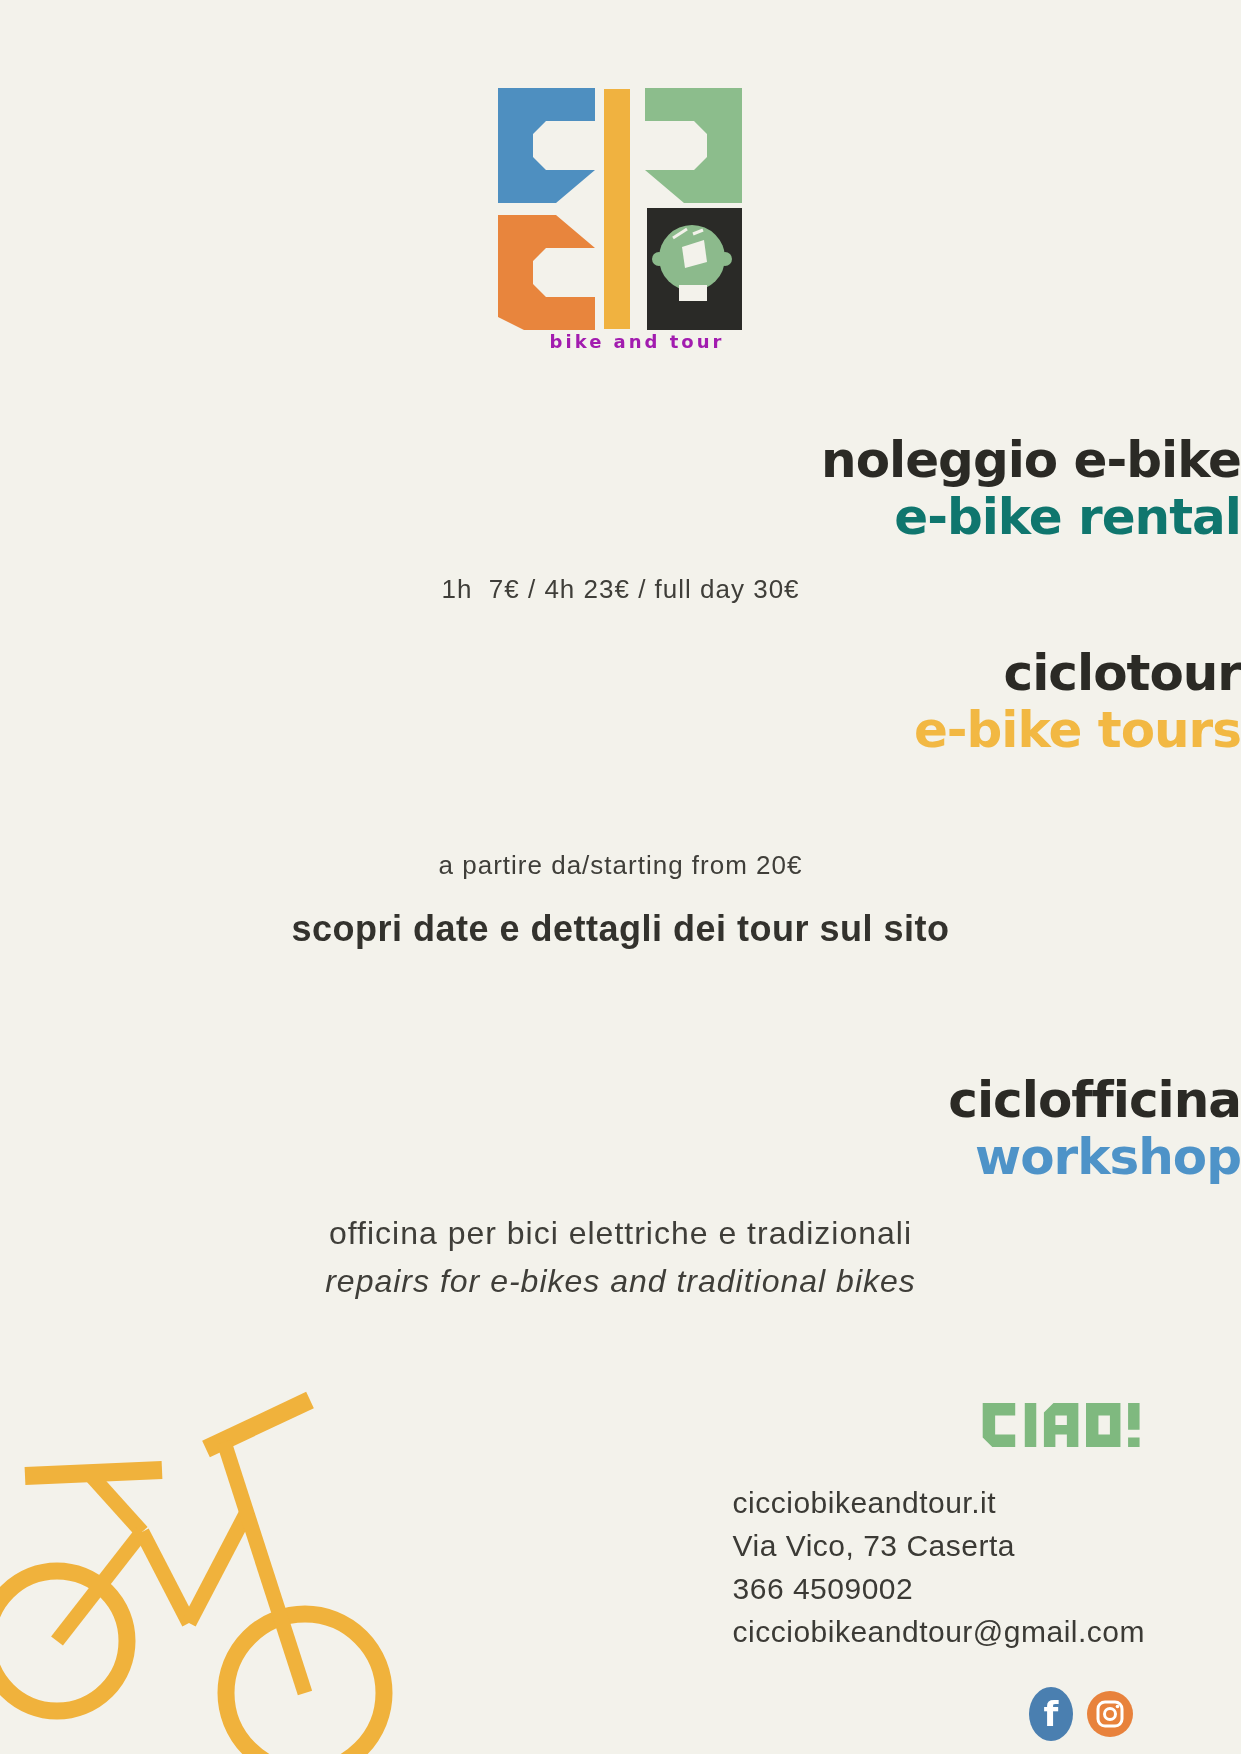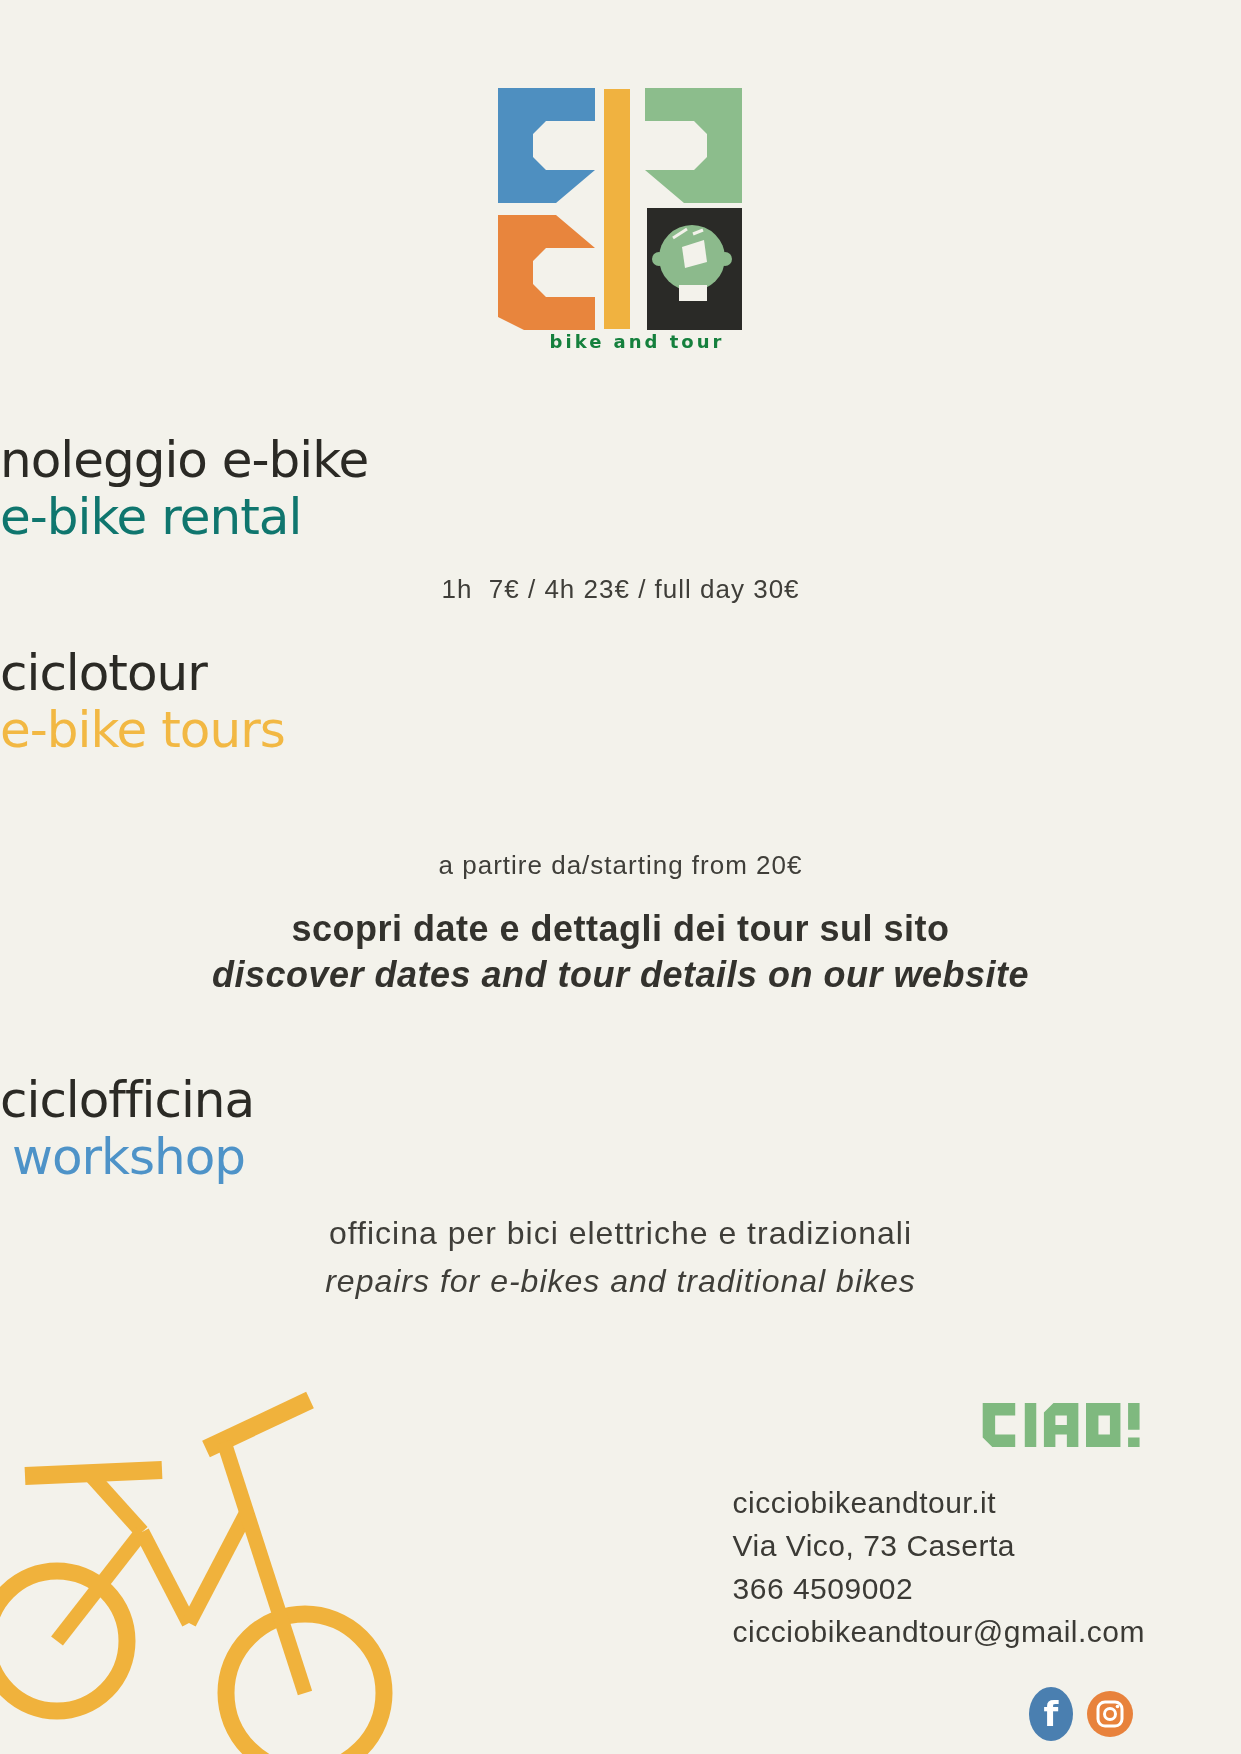--- a/index.html
+++ b/index.html
@@ -6,26 +6,26 @@
   .poster {
     position:relative; width:1241px; height:1754px; margin:0 auto;
     background:#F3F2EB; overflow:hidden;
     font-family:"Liberation Sans", sans-serif; color:#3F3E39;
   }
   
   .logo { position:absolute; left:496px; top:85px; width:250px; height:250px; }
   .tagline {
     position:absolute; left:0; right:0; top:331px; text-align:center;
     font-family:"DejaVu Sans", sans-serif; font-weight:700;
-    font-size:18px; letter-spacing:3px; color:#15803d;padding-left:33px;
+    font-size:18px; letter-spacing:3px; color:#a21caf;padding-left:33px;
   }
   
   .sec-title {
-    position:absolute; left:0; right:0; text-align:left;
-    font-family:"DejaVu Sans", sans-serif; font-weight:400;
+    position:absolute; left:0; right:0; text-align:right;
+    font-family:"DejaVu Sans", sans-serif; font-weight:700;
     font-size:50px; line-height:57px; letter-spacing:-1px; color:#2B2A25;
   }
   .t-green  { color:#0f766e; }
   .t-yellow { color:#F2B843; }
   .t-blue   { color:#4E93C8;padding-left:12px; }
   
   .body-line {
     position:absolute; left:0; right:0; text-align:center;
     font-size:26px; line-height:46px; letter-spacing:1px;
     color:#3F3E39; white-space:pre;
@@ -85,21 +85,20 @@
     <div class="t-green">e-bike rental</div>
   </div>
   <div class="body-line" style="top:566px">1h  7€ / 4h 23€ / full day 30€</div>
 
   <div class="sec-title" style="top:645px">
     <div>ciclotour</div>
     <div class="t-yellow">e-bike tours</div>
   </div>
   <div class="body-line" style="top:842px">a partire da/starting from 20€</div>
   <div class="note-line" style="top:911px">scopri date e dettagli dei tour sul sito</div>
-  <div class="note-line italic" style="top:957px">discover dates and tour details on our website</div>
 
   <div class="sec-title" style="top:1072px">
     <div>ciclofficina</div>
     <div class="t-blue">workshop</div>
   </div>
   <div class="body-line body-sm" style="top:1210px">officina per bici elettriche e tradizionali</div>
   <div class="body-line body-sm italic" style="top:1258px">repairs for e-bikes and traditional bikes</div>
 
   <svg class="bike" viewBox="0 0 430 374">
     <g stroke="#F0B23C" fill="none">

